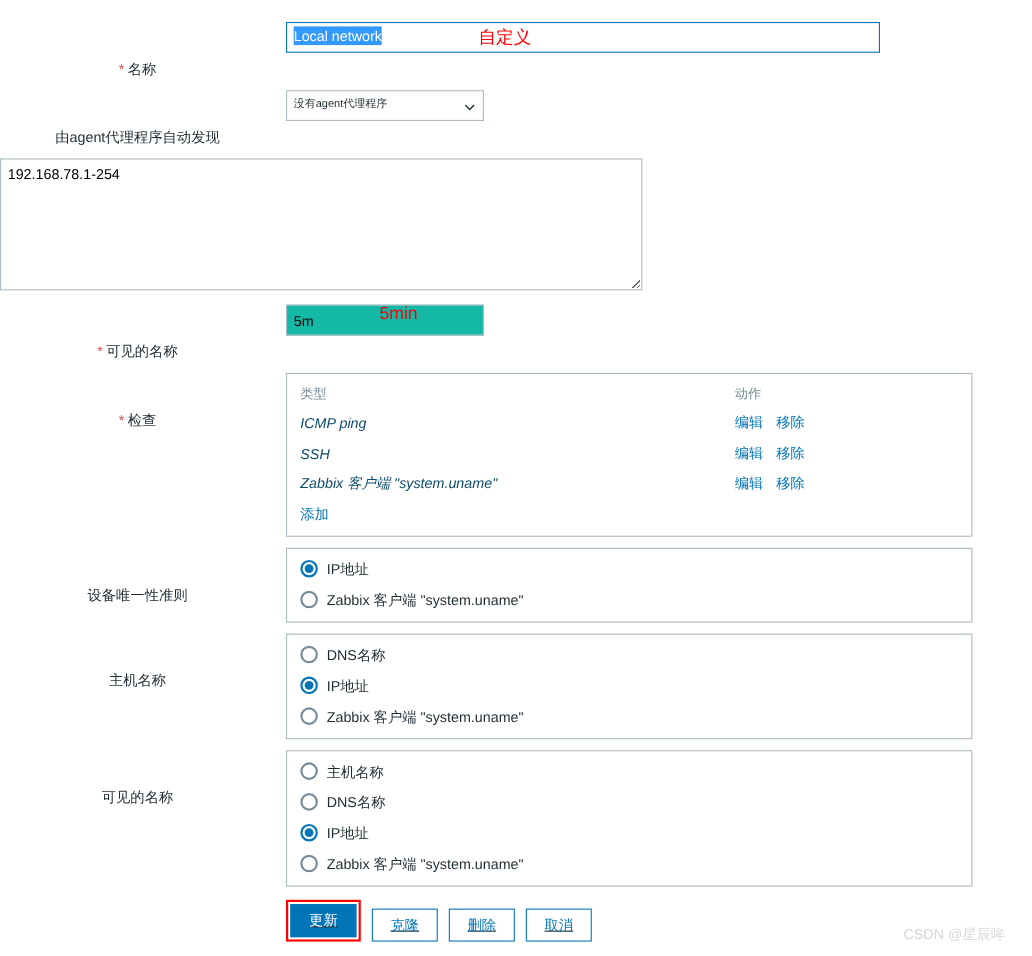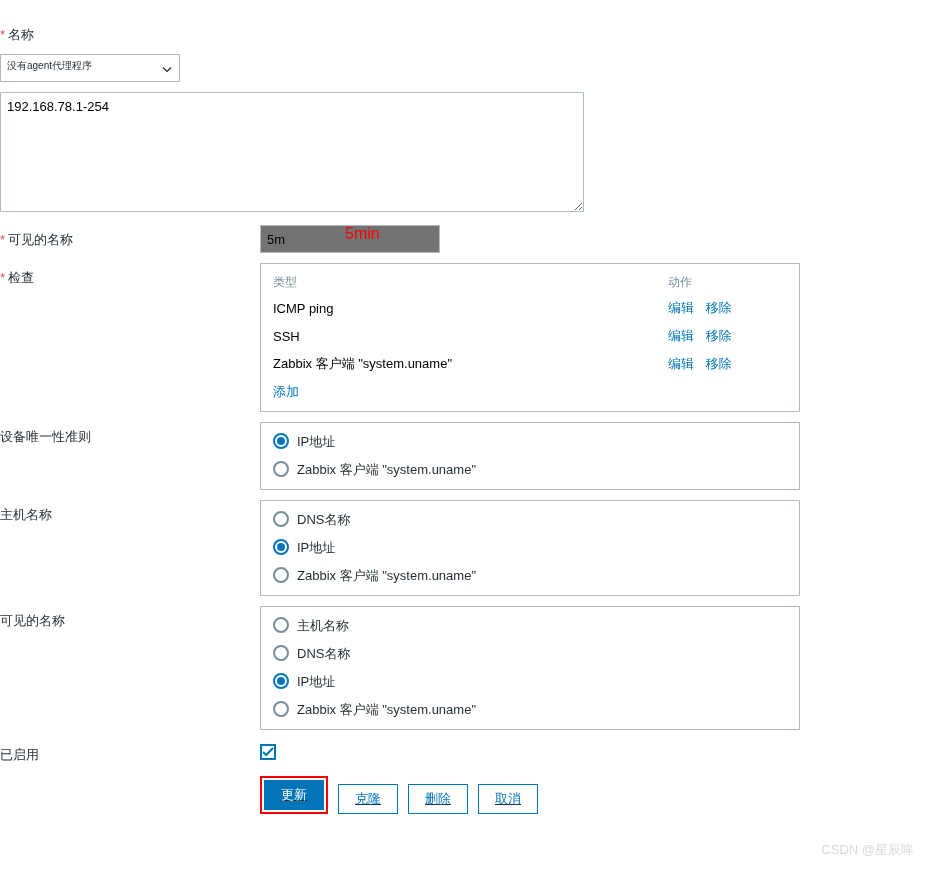--- a/index.html
+++ b/index.html
@@ -12,36 +12,37 @@
     width: 938px;
   }
   .form { padding: 20px 60px 30px 0; }
   .row {
     display: flex;
     align-items: flex-start;
     margin-bottom: 10px;
   }
   .label-col {
     width: 260px;
-    text-align: left;
+    text-align: center;
     padding-right: 10px;
     padding-top: 6px;
     color: #1f2c33;
     font-size: 13px;
     flex-shrink: 0;
+    margin-top: 28px;
   }
   .label-col .req { color: #d9534f; margin-right: 3px; }
   .field-col { flex: 1; position: relative; }
   .input-text {
     width: 540px;
     height: 28px;
     border: 1px solid #acbbc2;
     padding: 4px 6px;
     font-size: 13px;
-    background: #737373;
+    background: #14b8a6;
   }
   .input-text.selected-text {
     background: #fff;
   }
   .highlight-sel {
     background: #3399ff;
     color: #fff;
     padding: 1px 0;
   }
   .annot {
@@ -75,38 +76,38 @@
     width: 584px;
     height: 120px;
     border: 1px solid #acbbc2;
     padding: 6px;
     font-size: 13px;
     resize: both;
     font-family: inherit;
   }
   .small-input { width: 180px; }
   .box {
-    width: 540px;
+    width: 624px;
     border: 1px solid #acbbc2;
     padding: 10px 12px;
   }
   .checks-head {
     display: flex;
     color: #768d99;
     font-size: 12px;
     margin-bottom: 8px;
   }
   .checks-head .col-type { width: 395px; }
   .checks-row {
     display: flex;
     align-items: center;
     margin-bottom: 10px;
     font-size: 13px;
   }
-  .checks-row .col-type { width: 395px; color: #000000; }
+  .checks-row .col-type { width: 395px; color: #0c4a6e; font-style: italic; }
   .link { color: #0275b8; cursor: pointer; text-decoration: none; }
   .act-links .link { margin-right: 8px; }
   .radio-row {
     display: flex;
     align-items: flex-start;
     margin-bottom: 10px;
     cursor: pointer;
   }
   .radio-row:last-child { margin-bottom: 0; }
   .radio-outer {
@@ -175,23 +176,30 @@
     pointer-events: none;
   }
 </style>
 </head>
 <body>
 
 <div class="form">
 
   <div class="row">
     <div class="label-col"><span class="req">*</span><span>名称</span></div>
-  </div>
-
-  <div class="row">
+    <div class="field-col">
+      <div class="input-text selected-text" style="border-color:#0275b8;">
+        <span class="highlight-sel">Local network</span>
+      </div>
+      <span class="annot" style="left:175px; top:4px;">自定义</span>
+    </div>
+  </div>
+
+  <div class="row">
+    <div class="label-col"><span>由agent代理程序自动发现</span></div>
     <div class="field-col">
       <div class="select-wrap">
         <div class="select-input">没有agent代理程序</div>
         <span class="chevron">
           <svg width="10" height="6" viewBox="0 0 10 6">
               <path d="M1 1 L5 5 L9 1" stroke="#1f2c33" stroke-width="1.2" fill="none"></path>
             </svg>
         </span>
       </div>
     </div>
@@ -304,30 +312,20 @@
           <span>IP地址</span>
         </div>
         <div class="radio-row">
           <span class="radio-outer"></span>
           <span>Zabbix 客户端 "system.uname"</span>
         </div>
       </div>
     </div>
   </div>
 
-  <div class="row">
-    <div class="label-col"><span>已启用</span></div>
-    <div class="field-col" style="padding-top:4px;">
-      <span class="checkbox">
-        <svg width="12" height="10" viewBox="0 0 12 10">
-            <path d="M1 5 L4.2 8 L11 1" stroke="#0275b8" stroke-width="2" fill="none"></path>
-          </svg>
-      </span>
-    </div>
-  </div>
 
   <div class="button-row">
     <span class="highlight-box">
       <button class="btn primary">更新</button>
     </span>
     <button class="btn">克隆</button>
     <button class="btn">删除</button>
     <button class="btn">取消</button>
   </div>
 

